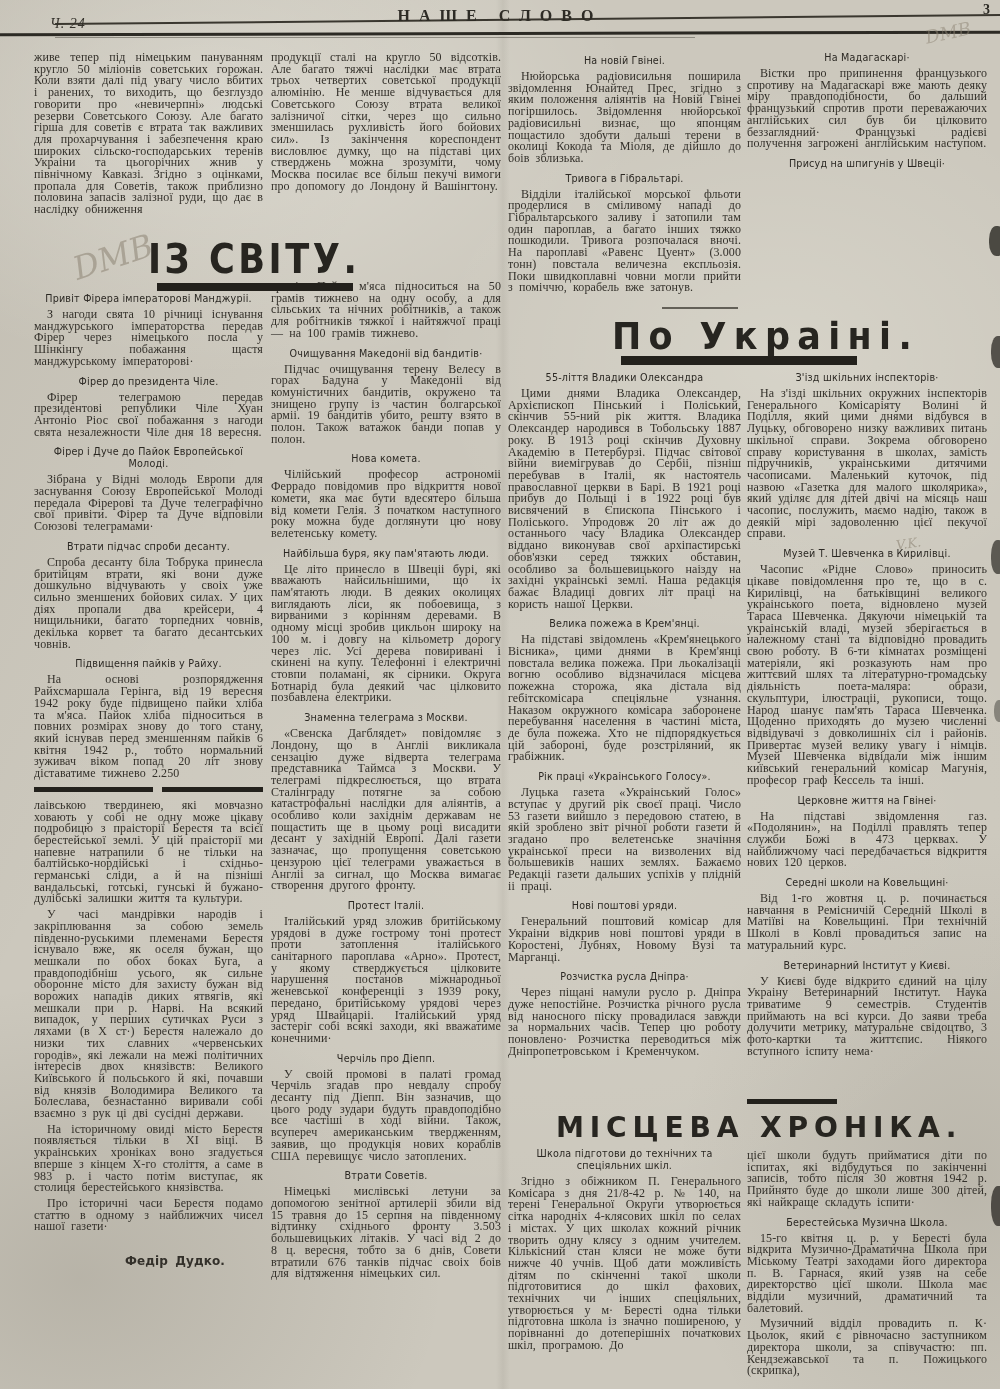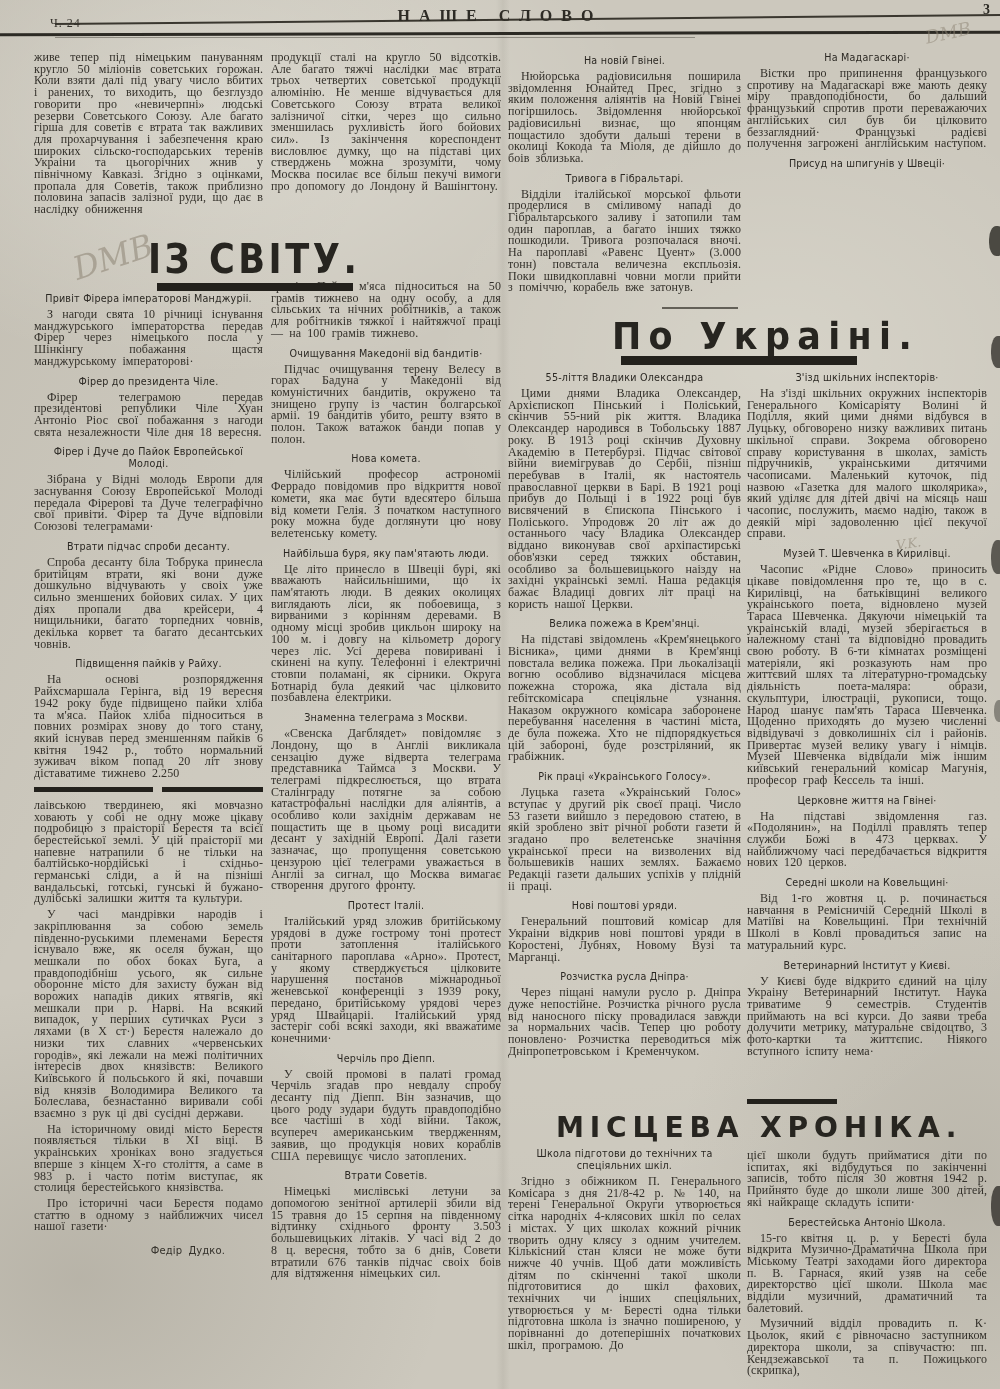--- a/index.html
+++ b/index.html
@@ -9,41 +9,41 @@
       radial-gradient(ellipse 500px 400px at 78% 26%, rgba(255,255,244,0.20), transparent 70%),
       radial-gradient(ellipse 700px 500px at 55% 60%, rgba(255,253,242,0.12), transparent 75%),
       radial-gradient(ellipse 520px 420px at 8% 92%, rgba(78,72,58,0.16), transparent 70%),
       radial-gradient(ellipse 420px 500px at 97% 85%, rgba(84,78,64,0.14), transparent 70%),
       linear-gradient(115deg, rgba(108,100,84,0.10) 0%, rgba(108,100,84,0) 28%),
       #ccc8bd;
     font-family:"Liberation Serif", serif; color:#33302a;}
   .crease{position:absolute;top:0;bottom:0;width:14px;pointer-events:none;
     background:linear-gradient(90deg, transparent, rgba(62,57,46,0.07), transparent);}
   
-  .mast-issue{position:absolute;left:50px;top:16px;font-size:12px;letter-spacing:1px;color:#34312b;}
+  .mast-issue{position:absolute;left:50px;top:16px;font-size:14px;letter-spacing:1px;color:#34312b;font-style:italic;}
   .mast-title{position:absolute;left:0;right:0;top:7px;text-align:center;font-size:16px;
     letter-spacing:9px;color:#2d2b25;font-weight:bold;}
   .mast-page{position:absolute;right:10px;top:2px;font-size:14px;font-weight:bold;color:#2d2b25;}
   .rule-slant{position:absolute;left:55px;top:14px;width:945px;height:1.5px;background:#3a372f;
     transform:rotate(-0.55deg);transform-origin:right center;}
   .rule-main{position:absolute;left:0;top:32px;width:1000px;height:2.5px;background:#2c2a24;
     transform:rotate(-0.15deg);}
   .rule-thin{position:absolute;left:55px;top:37px;width:640px;height:1px;background:#2c2a24;opacity:.4;}
   
   .col-seg{position:absolute;}
   .col-seg p{font-size:12px;line-height:11.7px;text-align:justify;margin:0 0 4px;
     text-indent:13px;word-spacing:3px;letter-spacing:.1px;}
   .col-seg p.noindent{text-indent:0;}
   .col-seg h3{font-family:"DejaVu Sans", sans-serif;font-size:9.6px;line-height:12px;
     font-weight:normal;text-align:center;margin:8px 4px 4px;color:#2b2823;letter-spacing:.2px;}
   .col-seg h3:first-child{margin-top:0;}
   .col-seg .divider{height:5px;margin:7px 0 8px;
     background:linear-gradient(90deg,#23211c 0 52%,transparent 52% 56%,#23211c 56% 100%);}
-  .col-seg p.signature{font-family:"DejaVu Sans", sans-serif;font-weight:normal;text-align:right;
-    padding-right:38px;text-indent:0;font-size:10px;margin-top:12px;}
+  .col-seg p.signature{font-family:"DejaVu Sans", sans-serif;font-weight:bold;text-align:right;
+    padding-right:38px;text-indent:0;font-size:12px;margin-top:23px;}
   
   .bighead{position:absolute;font-family:"DejaVu Sans", sans-serif;font-weight:800;color:#272520;
     white-space:nowrap;transform-origin:left top;}
   .bh-world{left:148px;top:236px;font-size:40px;letter-spacing:4px;transform:scaleX(.88);}
   .bh-world-bar{position:absolute;left:157px;top:283px;width:196px;height:8px;background:#23211c;}
   .bh-ukraine{left:612px;top:314px;font-size:38px;letter-spacing:8px;transform:scaleX(.92);}
   .bh-ukraine-bar{position:absolute;left:621px;top:356px;width:236px;height:9px;background:#23211c;}
   .bh-local{left:556px;top:1110px;font-size:29px;letter-spacing:6px;transform:scaleX(.97);}
   .col4-bar{position:absolute;left:747px;top:1099px;width:90px;height:5px;background:#23211c;}
   .col3-rule{position:absolute;left:662px;top:307px;width:76px;height:2px;background:#33302a;opacity:.7;}
@@ -150,21 +150,21 @@
         <p>Часопис «Рідне Слово» приносить цікаве повідомлення про те, що в с. Кирилівці, на батьківщині великого украінського поета, відновлено музей Тараса Шевченка. Дякуючи німецькій та украінській владі, музей зберігається в належному стані та відповідно провадить свою роботу. В 6-ти кімнатах розміщені матеріяли, які розказують нам про життєвий шлях та літературно-громадську діяльність поета-маляра: образи, скульптури, ілюстраціі, рукописи, тощо. Народ шанує пам'ять Тараса Шевченка. Щоденно приходять до музею численні відвідувачі з довколишніх сіл і районів. Привертає музей велику увагу і німців. Музей Шевченка відвідали між іншим київський генеральний комісар Магунія, професор граф Кессель та інші.</p>
         <h3>Церковне життя на Гвінеі·</h3>
         <p>На підставі звідомлення газ. «Подолянин», на Поділлі правлять тепер служби Божі в 473 церквах. У найближчому часі передбачається відкриття нових 120 церков.</p>
         <h3>Середні школи на Ковельщині·</h3>
         <p>Від 1-го жовтня ц. р. починається навчання в Ремісничій Середній Школі в Матіїві на Ковельщині. При технічній Школі в Ковлі провадиться запис на матуральний курс.</p>
         <h3>Ветеринарний Інститут у Києві.</h3>
         <p>У Києві буде відкрито єдиний на цілу Украіну Ветеринарний Інститут. Наука триватиме 9 семестрів. Студентів приймають на всі курси. До заяви треба долучити метрику, матуральне свідоцтво, 3 фото-картки та життєпис. Ніякого вступного іспиту нема·</p>
       </div>
       <div class="col-seg" style="left: 747px; width: 240px; top: 1150px;">
         <p class="noindent">цієї школи будуть прийматися діти по іспитах, які відбудуться по закінченні записів, тобто після 30 жовтня 1942 р. Прийнято буде до школи лише 300 дітей, які найкраще складуть іспити·</p>
-        <h3>Берестейська Антоніо Школа.</h3>
+        <h3>Берестейська Музична Школа.</h3>
         <p>15-го квітня ц. р. у Бересті була відкрита Музично-Драматична Школа при Міському Театрі заходами його директора п. В. Гарнася, який узяв на себе директорство цієї школи. Школа має відділи музичний, драматичний та балетовий.</p>
         <p>Музичний відділ провадить п. К· Цьолок, який є рівночасно заступником директора школи, за співучастю: пп. Кендзежавської та п. Пожицького (скрипка),</p>
       </div>
     </div>
 
   <div class="bighead bh-world">ІЗ СВІТУ.</div>
   <div class="bh-world-bar"></div>
   <div class="col3-rule"></div>
   <div class="bighead bh-ukraine">По Украіні.</div>
   <div class="bh-ukraine-bar"></div>

